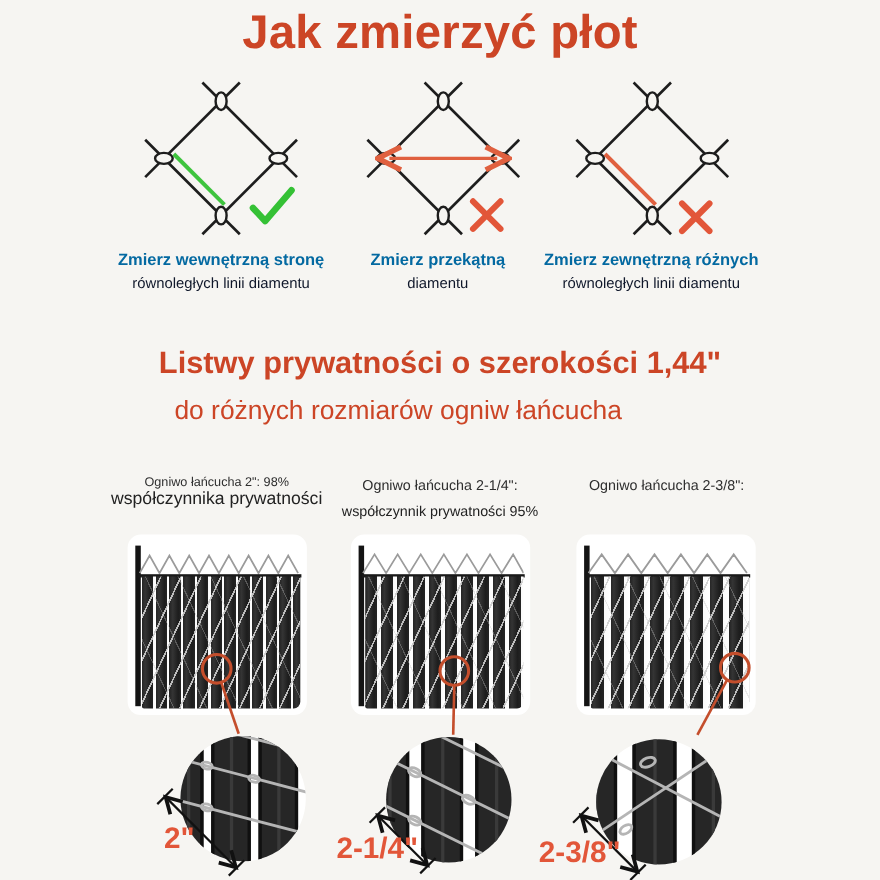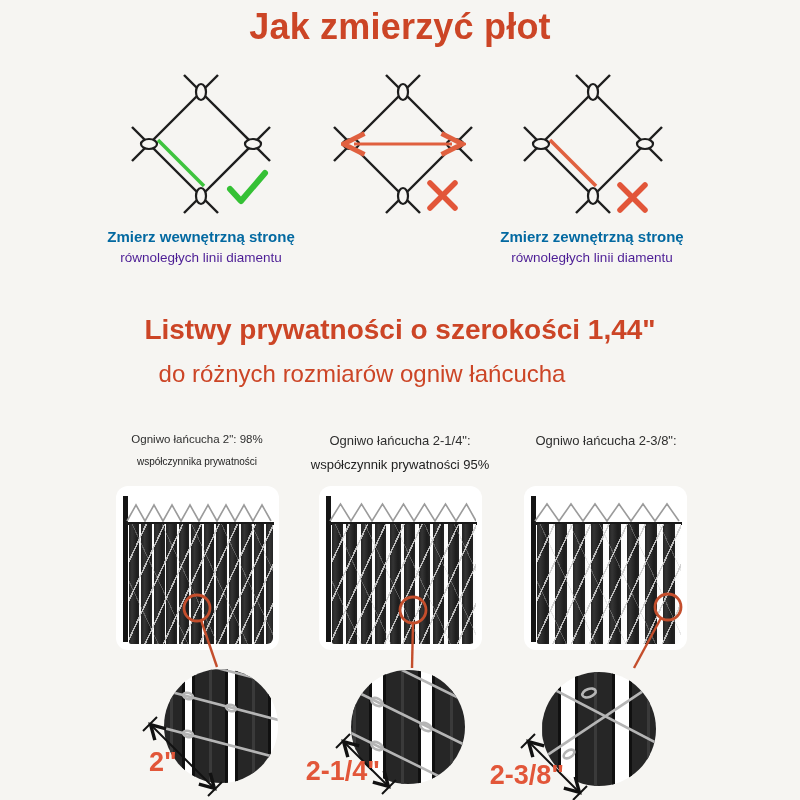--- a/index.html
+++ b/index.html
@@ -4,41 +4,41 @@
 <style>
   html,body{margin:0;padding:0;}
   .page{
     position:relative;width:800px;height:800px;overflow:hidden;
     background:#f6f5f2;
     font-family:"Liberation Sans", sans-serif;
     color:#1e1e1e;
   }
   .title{
     position:absolute;left:0;top:6px;width:800px;margin:0;
-    text-align:center;font-size:36px;font-weight:700;color:#cc4526;
+    text-align:center;font-size:43px;font-weight:700;color:#cc4526;
     letter-spacing:.2px;
   }
   .diagram-svg{position:absolute;}
   .diagram-caption{
     position:absolute;width:230px;text-align:center;top:226px;
   }
   .cap1{font-size:15px;font-weight:600;color:#0369a1;line-height:1.5;}
-  .cap2{font-size:13.5px;font-weight:400;color:#4c1d95;line-height:1.4;}
+  .cap2{font-size:13.5px;font-weight:400;color:#0f172a;line-height:1.4;}
   .heading1{
     position:absolute;left:0;top:314px;width:800px;text-align:center;
     font-size:28px;font-weight:600;color:#cc4526;margin:0;
   }
   .heading2{
     position:absolute;left:0;top:360px;width:724px;text-align:center;
     font-size:24px;font-weight:500;color:#cc4526;margin:0;
   }
   .col-label{position:absolute;top:433px;width:220px;text-align:center;color:#2e2e2e;}
   .col-label .l1{font-size:11.5px;}
   .col-label.big2 .l1{font-size:13px;}
-  .col-label .l2{font-size:10px;margin-top:11px;color:#222;}
+  .col-label .l2{font-size:16px;margin-top:0;color:#222;}
   .col-label.big2 .l2{font-size:13px;margin-top:9px;}
   .fence-card{
     position:absolute;width:163px;height:164px;background:#ffffff;border-radius:12px;
   }
   .pole{position:absolute;left:7px;top:10px;width:5px;height:146px;background:#141414;}
   .zigzag{position:absolute;left:10px;top:12px;}
   .rail{position:absolute;left:10px;top:36px;width:148px;height:2.5px;background:#191919;}
   .slats,.wires{position:absolute;left:13px;top:38px;width:144px;height:120px;border-radius:0 0 6px 2px;}
   .slats.s1{background:repeating-linear-gradient(90deg,#242424 0px,#343434 3px,#1d1d1d 8px,#242424 10.5px,#fafafa 10.5px,#ffffff 12.5px);}
   .slats.s2{background:repeating-linear-gradient(90deg,#242424 0px,#343434 3px,#1d1d1d 8px,#242424 11px,#fafafa 11px,#ffffff 14.5px);}
@@ -99,20 +99,24 @@
       <ellipse cx="52" cy="0" rx="8" ry="5"></ellipse>
       <ellipse cx="0" cy="-52" rx="5" ry="8"></ellipse>
       <ellipse cx="0" cy="52" rx="5" ry="8"></ellipse>
     </g>
     <line x1="-49" y1="0" x2="49" y2="0" stroke="#e0603f" stroke-width="3" marker-start="url(#m-o)" marker-end="url(#m-o)"></line>
     <g stroke="#e25639" stroke-width="5.5" stroke-linecap="round">
       <line x1="27" y1="39" x2="52" y2="64"></line>
       <line x1="52" y1="39" x2="27" y2="64"></line>
     </g>
   </svg>
+  <figcaption class="diagram-caption" style="left:283px">
+    <div class="cap1">Zmierz przekątną</div>
+    <div class="cap2">diamentu</div>
+  </figcaption>
 
   <svg class="diagram-svg" style="left:508px;top:52px" width="170" height="184" viewBox="-85 -92 170 184">
     <g stroke="#1d1d1d" stroke-width="2.4" fill="none">
       <line x1="-69" y1="17" x2="17" y2="-69"></line>
       <line x1="-17" y1="-69" x2="69" y2="17"></line>
       <line x1="69" y1="-17" x2="-17" y2="69"></line>
       <line x1="17" y1="69" x2="-69" y2="-17"></line>
     </g>
     <g fill="#f6f5f2" stroke="#1d1d1d" stroke-width="2.2">
       <ellipse cx="-52" cy="0" rx="8" ry="5"></ellipse>
@@ -120,21 +124,21 @@
       <ellipse cx="0" cy="-52" rx="5" ry="8"></ellipse>
       <ellipse cx="0" cy="52" rx="5" ry="8"></ellipse>
     </g>
     <line x1="-43" y1="-4" x2="3" y2="42" stroke="#e0603f" stroke-width="3.6"></line>
     <g stroke="#e25639" stroke-width="5.5" stroke-linecap="round">
       <line x1="27" y1="41" x2="52" y2="66"></line>
       <line x1="52" y1="41" x2="27" y2="66"></line>
     </g>
   </svg>
   <figcaption class="diagram-caption" style="left:477px">
-    <div class="cap1">Zmierz zewnętrzną stronę</div>
+    <div class="cap1">Zmierz zewnętrzną różnych</div>
     <div class="cap2">równoległych linii diamentu</div>
   </figcaption>
 
   <h2 class="heading1">Listwy prywatności o szerokości 1,44"</h2>
   <h3 class="heading2">do różnych rozmiarów ogniw łańcucha</h3>
 
   <div class="col-label" style="left:87px">
     <div class="l1">Ogniwo łańcucha 2": 98%</div>
     <div class="l2">współczynnika prywatności</div>
   </div>

